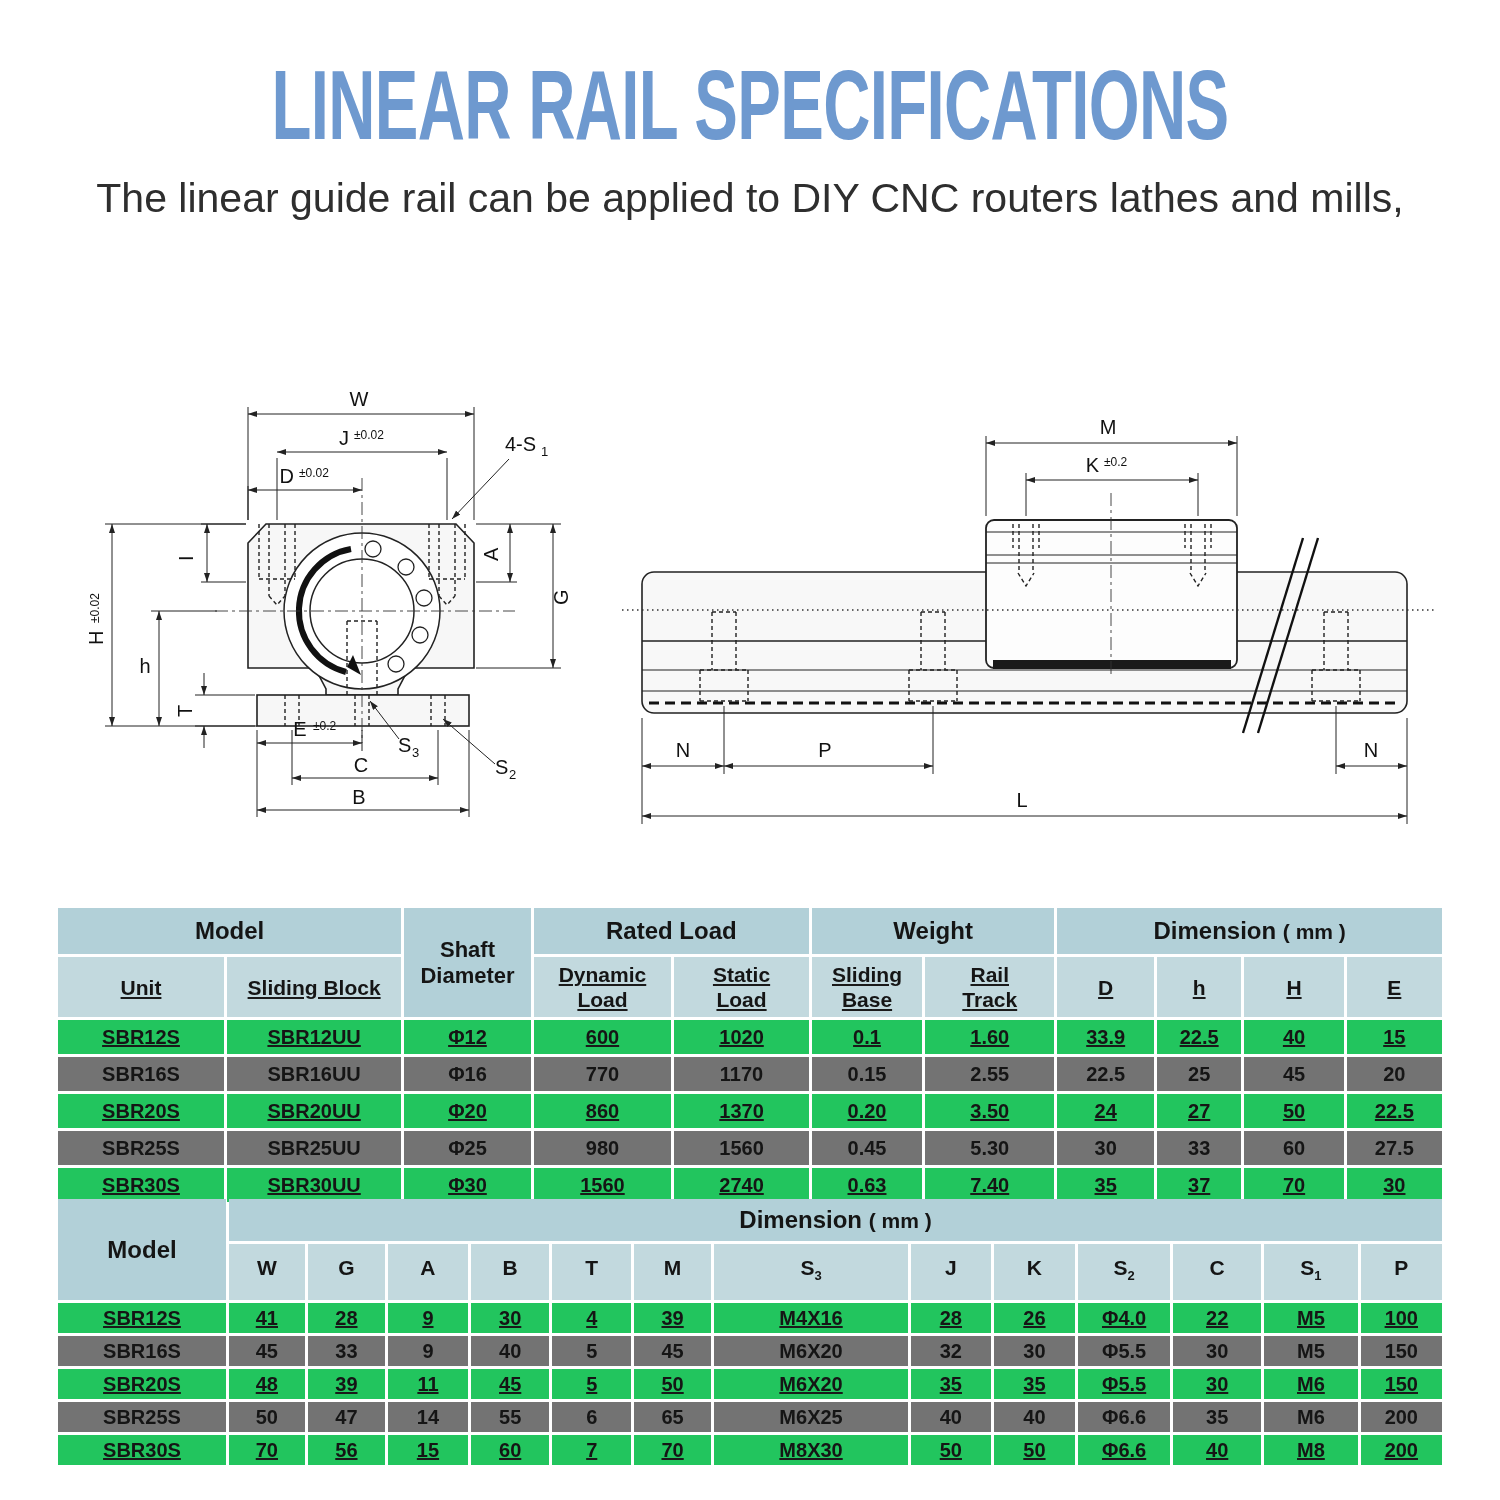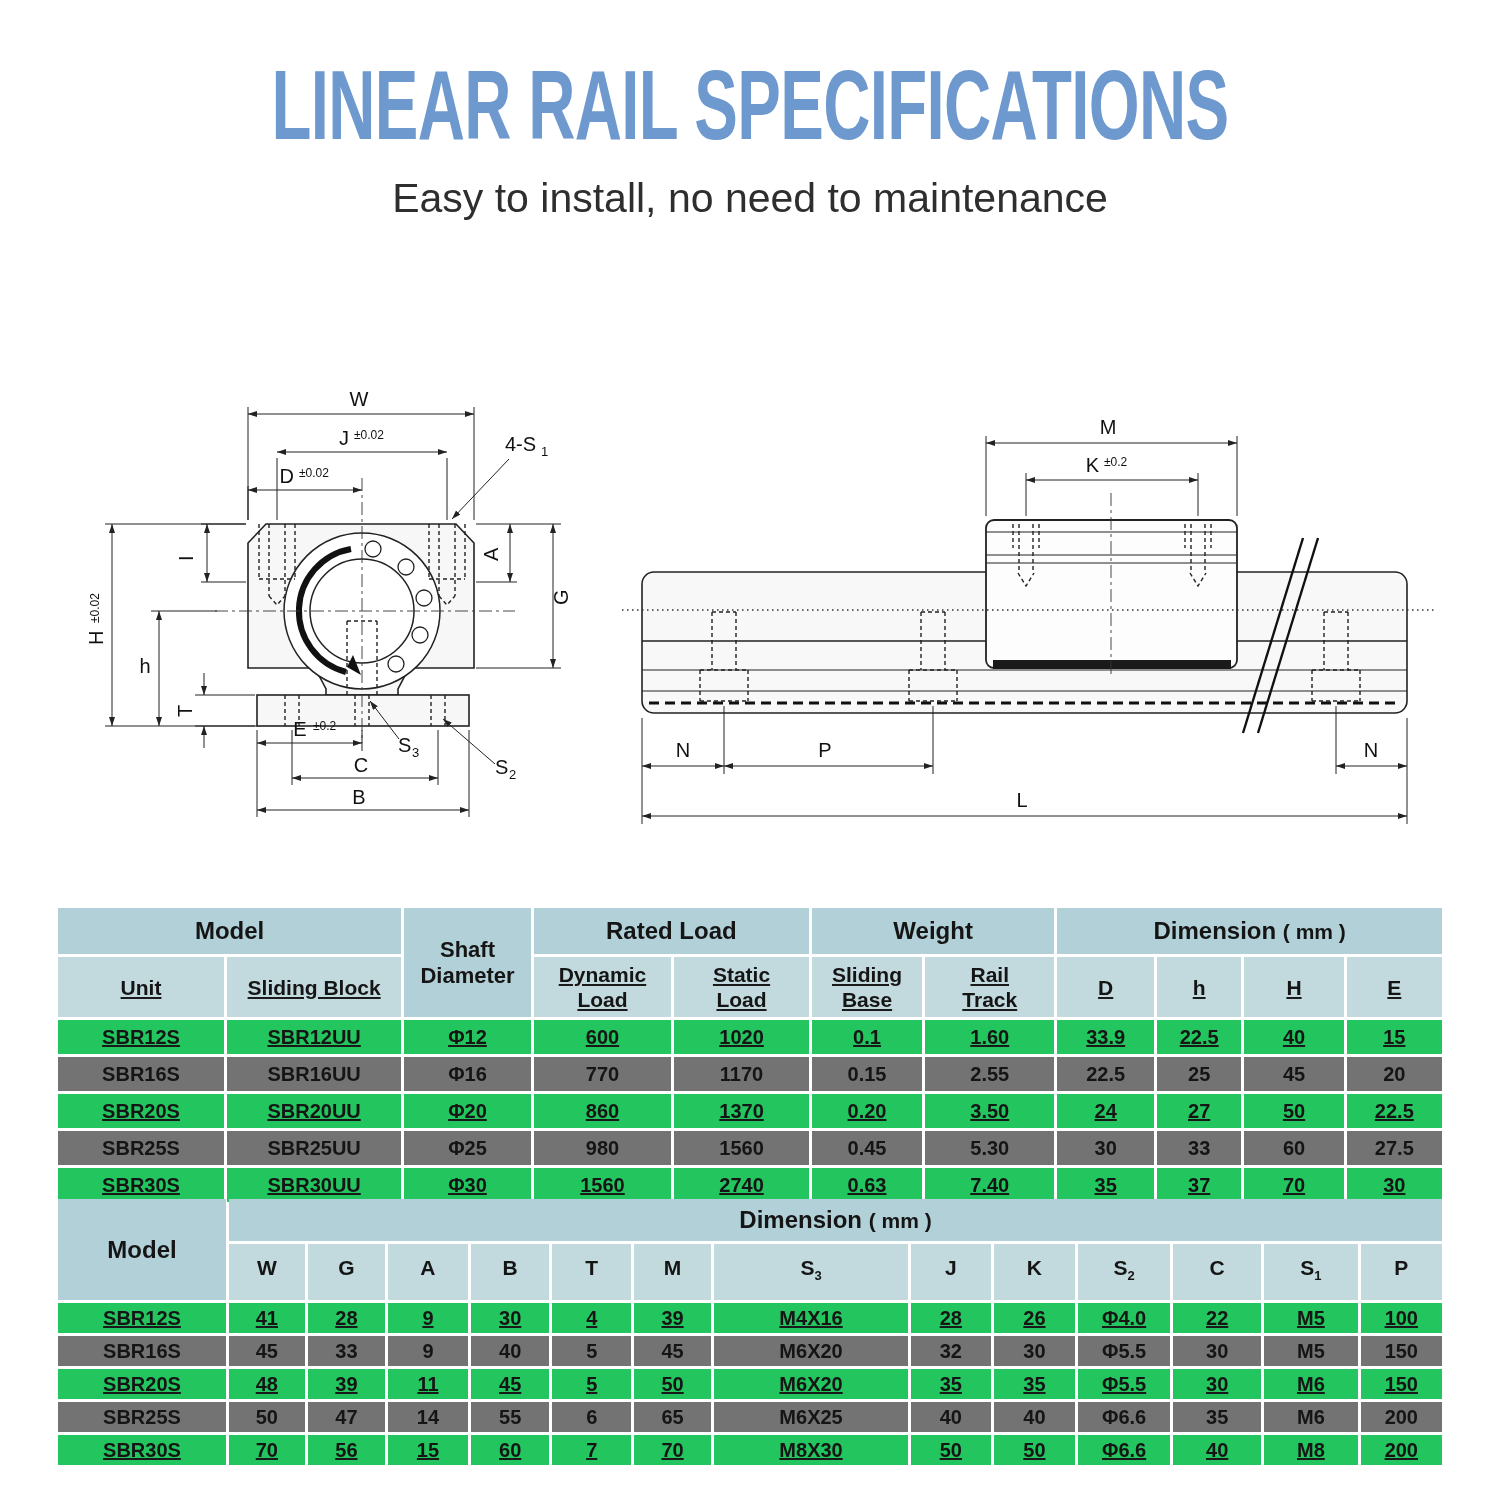--- a/index.html
+++ b/index.html
@@ -30,21 +30,21 @@
   .tollbl{font-size:12px;}
   .sublbl{font-size:13px;}
 </style>
 </head>
 <body>
 
 <div id="page">
 
   <div class="title">LINEAR RAIL SPECIFICATIONS</div>
   <div class="subtitle">
-    <div>Easy to install, no need to maintenance</div>
+    <div>The linear guide rail can be applied to DIY CNC routers lathes and mills,</div>
   </div>
 
   <svg class="diagram" style="left:65px;top:383px;" width="515" height="465" viewBox="0 0 515 465">
     <defs>
       <marker id="ae1" markerWidth="10" markerHeight="8" refX="9" refY="3" orient="auto" markerUnits="userSpaceOnUse">
         <path d="M0,0 L9,3 L0,6 Z" fill="#222"></path>
         </marker>
       <marker id="as1" markerWidth="10" markerHeight="8" refX="0" refY="3" orient="auto" markerUnits="userSpaceOnUse">
         <path d="M9,0 L0,3 L9,6 Z" fill="#222"></path>
         </marker>

